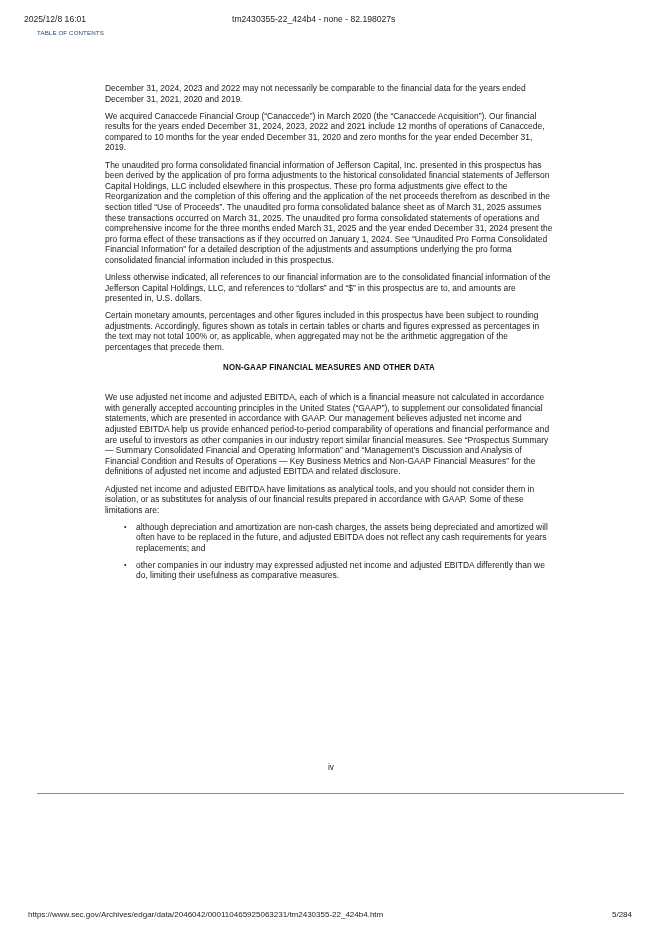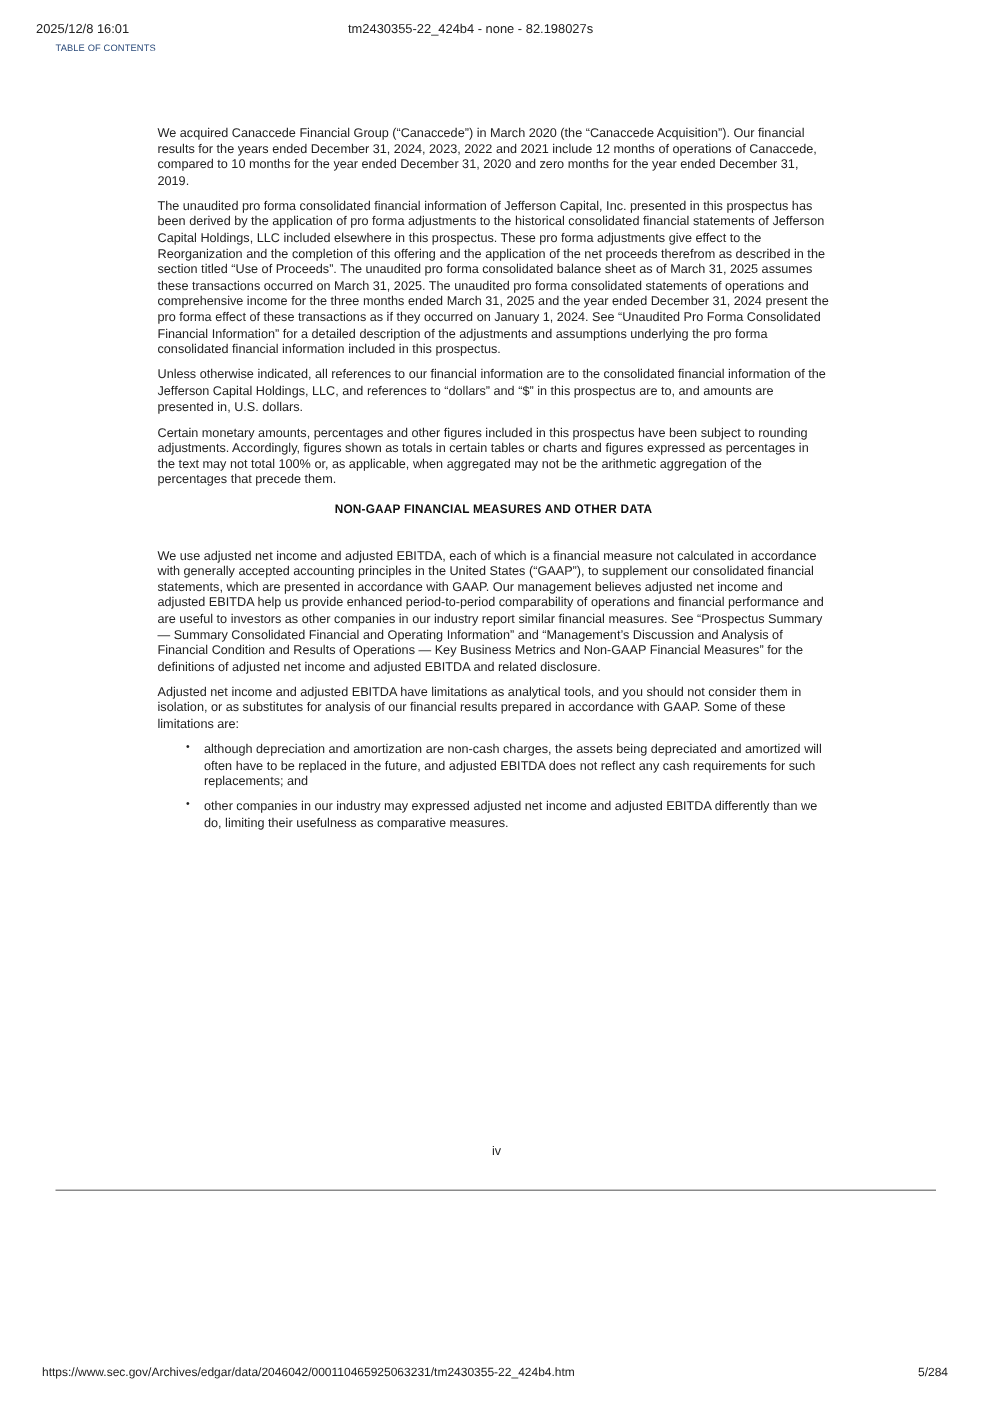--- a/index.html
+++ b/index.html
@@ -120,34 +120,35 @@
 <body>
 
 <div class="print-header">
   <span class="date">2025/12/8 16:01</span>
   <span class="title">tm2430355-22_424b4 - none - 82.198027s</span>
 </div>
 
 <a class="toc-link">TABLE OF CONTENTS</a>
 
 <div class="content">
+  <p>December 31, 2024, 2023 and 2022 may not necessarily be comparable to the financial data for the years ended December 31, 2021, 2020 and 2019.</p>
   <p>We acquired Canaccede Financial Group (“Canaccede”) in March 2020 (the “Canaccede Acquisition”). Our financial results for the years ended December 31, 2024, 2023, 2022 and 2021 include 12 months of operations of Canaccede, compared to 10 months for the year ended December 31, 2020 and zero months for the year ended December 31, 2019.</p>
   <p>The unaudited pro forma consolidated financial information of Jefferson Capital, Inc. presented in this prospectus has been derived by the application of pro forma adjustments to the historical consolidated financial statements of Jefferson Capital Holdings, LLC included elsewhere in this prospectus. These pro forma adjustments give effect to the Reorganization and the completion of this offering and the application of the net proceeds therefrom as described in the section titled “Use of Proceeds”. The unaudited pro forma consolidated balance sheet as of March 31, 2025 assumes these transactions occurred on March 31, 2025. The unaudited pro forma consolidated statements of operations and comprehensive income for the three months ended March 31, 2025 and the year ended December 31, 2024 present the pro forma effect of these transactions as if they occurred on January 1, 2024. See “Unaudited Pro Forma Consolidated Financial Information” for a detailed description of the adjustments and assumptions underlying the pro forma consolidated financial information included in this prospectus.</p>
   <p>Unless otherwise indicated, all references to our financial information are to the consolidated financial information of the Jefferson Capital Holdings, LLC, and references to “dollars” and “$” in this prospectus are to, and amounts are presented in, U.S. dollars.</p>
   <p>Certain monetary amounts, percentages and other figures included in this prospectus have been subject to rounding adjustments. Accordingly, figures shown as totals in certain tables or charts and figures expressed as percentages in the text may not total 100% or, as applicable, when aggregated may not be the arithmetic aggregation of the percentages that precede them.</p>
 
   <h2>NON-GAAP FINANCIAL MEASURES AND OTHER DATA</h2>
 
   <p>We use adjusted net income and adjusted EBITDA, each of which is a financial measure not calculated in accordance with generally accepted accounting principles in the United States (“GAAP”), to supplement our consolidated financial statements, which are presented in accordance with GAAP. Our management believes adjusted net income and adjusted EBITDA help us provide enhanced period-to-period comparability of operations and financial performance and are useful to investors as other companies in our industry report similar financial measures. See “Prospectus Summary — Summary Consolidated Financial and Operating Information” and “Management’s Discussion and Analysis of Financial Condition and Results of Operations — Key Business Metrics and Non-GAAP Financial Measures” for the definitions of adjusted net income and adjusted EBITDA and related disclosure.</p>
   <p>Adjusted net income and adjusted EBITDA have limitations as analytical tools, and you should not consider them in isolation, or as substitutes for analysis of our financial results prepared in accordance with GAAP. Some of these limitations are:</p>
 
   <ul>
     <li>
       <span class="bullet">•</span>
-      <span>although depreciation and amortization are non-cash charges, the assets being depreciated and amortized will often have to be replaced in the future, and adjusted EBITDA does not reflect any cash requirements for such replacements; and</span>
+      <span>although depreciation and amortization are non-cash charges, the assets being depreciated and amortized will often have to be replaced in the future, and adjusted EBITDA does not reflect any cash requirements for years replacements; and</span>
     </li>
     <li>
       <span class="bullet">•</span>
       <span>other companies in our industry may expressed adjusted net income and adjusted EBITDA differently than we do, limiting their usefulness as comparative measures.</span>
     </li>
   </ul>
 </div>
 
 <div class="page-number">iv</div>
 <div class="page-rule"></div>

